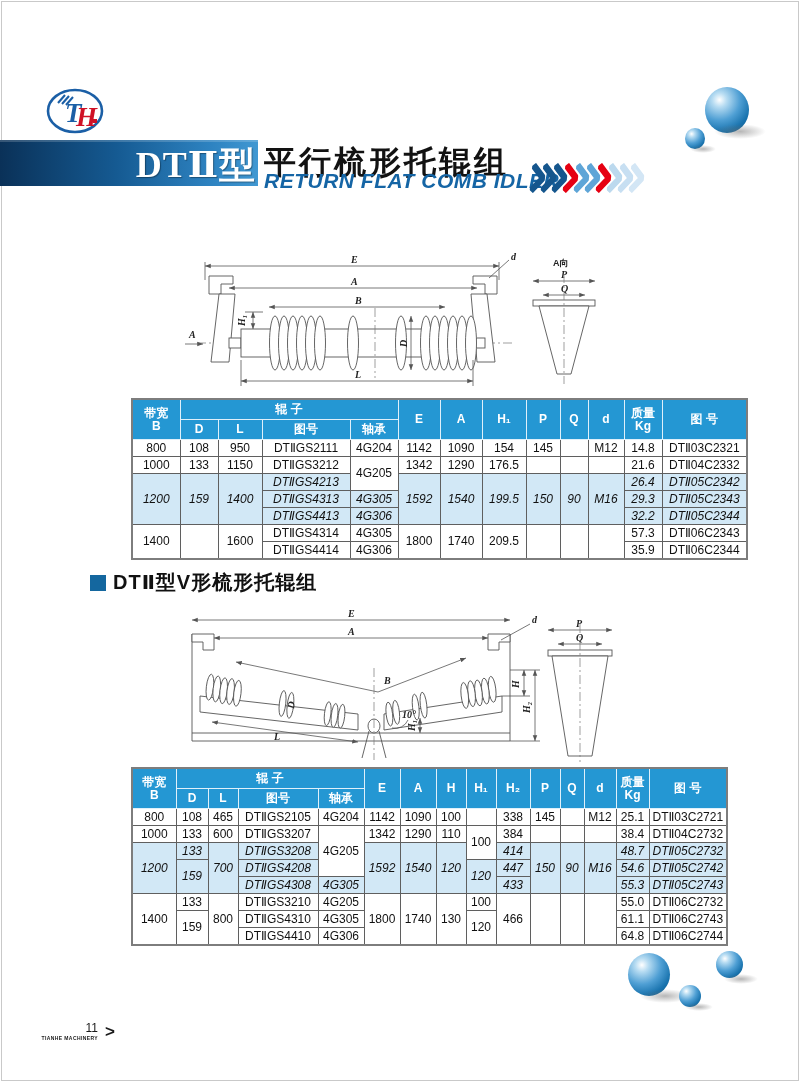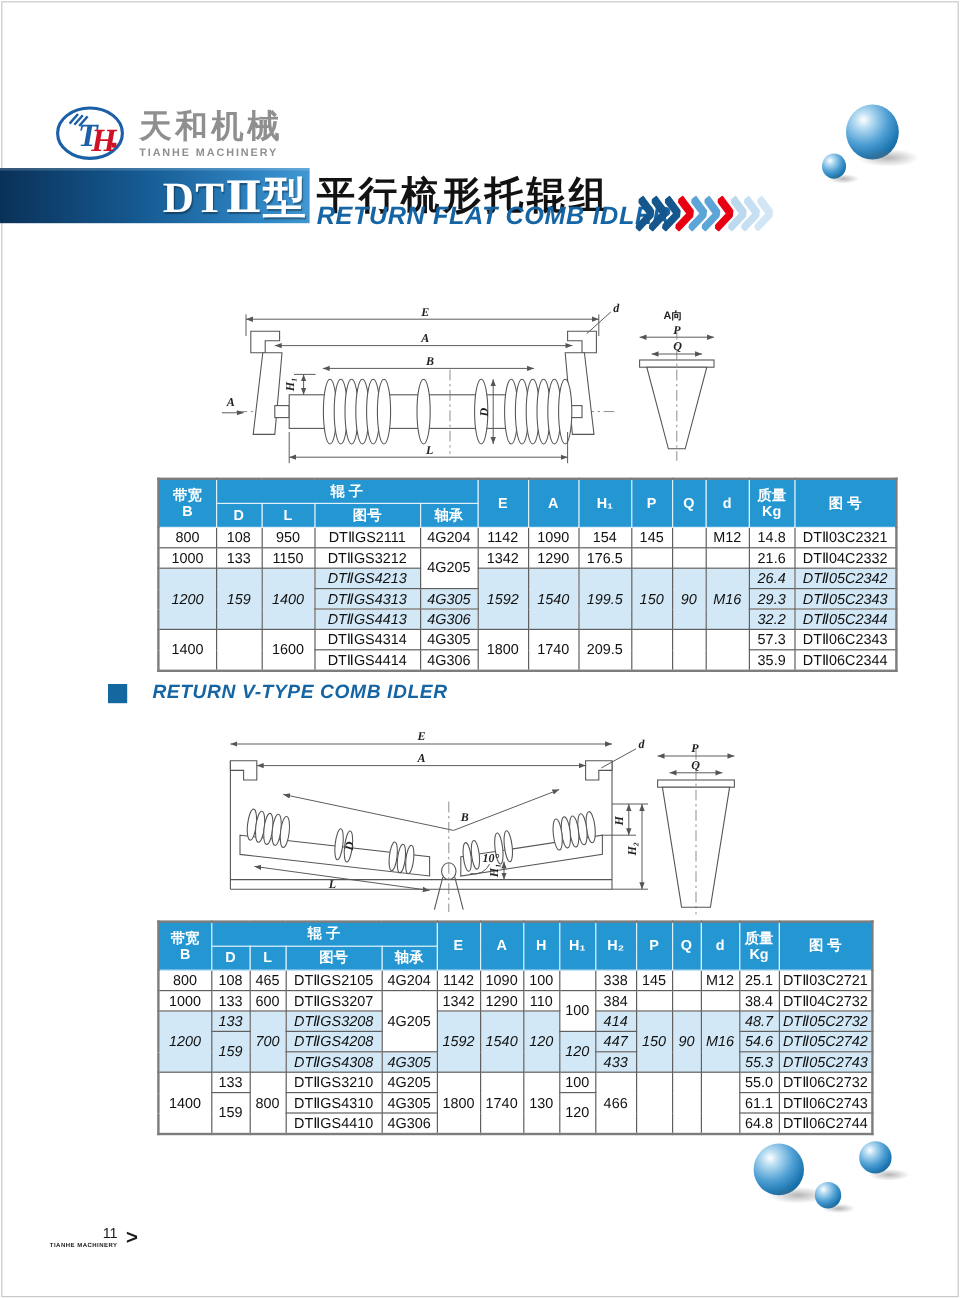--- a/index.html
+++ b/index.html
@@ -81,24 +81,20 @@
     <ellipse cx="29" cy="25" rx="27" ry="21" fill="#fff" stroke="#1b5fa6" stroke-width="2.6"></ellipse>
     <g stroke="#1b5fa6" stroke-width="2">
       <line x1="12" y1="17" x2="19" y2="9"></line>
         <line x1="16" y1="18" x2="23" y2="10"></line>
         <line x1="20" y1="19" x2="27" y2="11"></line>
     </g>
     <text x="19" y="36" font-family="Liberation Serif,serif" font-style="italic" font-weight="bold" font-size="27" fill="#1b5fa6">T</text>
     <text x="30" y="40" font-family="Liberation Serif,serif" font-style="italic" font-weight="bold" font-size="27" fill="#cf1126">H</text>
     <rect x="47" y="33" width="4" height="4" fill="#cf1126"></rect>
   </svg>
-  <div class="brand-text">
-    <div class="brand-cn">天和机械</div>
-    <div class="brand-en">TIANHE MACHINERY</div>
-  </div>
 </div>
 
 <div class="model-banner">
   <span>DTⅡ型</span>
 </div>
 <div class="title-cn">平行梳形托辊组</div>
 <div class="title-en">RETURN FLAT COMB IDLER</div>
 <div class="chev-row">
     <svg viewBox="0 0 14 30" class="chev">
       <path d="M1 2 L12 15 L1 28" stroke="#15568d" stroke-width="6.5" fill="none"></path>
@@ -328,21 +324,21 @@
           <td>4G306</td>
           <td>35.9</td>
           <td>DTⅡ06C2344</td>
         </tr>
       </tbody>
   </table>
 </div>
 
 <div class="section-head">
   <div class="bullet"></div>
-  <div class="sec-en">RETURN V-TYPE COMB IDLER</div>
+  <div class="sec-cn">DTⅡ型V形梳形托辊组</div>
 </div>
 
 <svg id="diagram-v" class="diag" viewBox="0 0 444 158">
   <defs>
     <marker id="ar2" viewBox="0 0 10 10" refX="9" refY="5" markerWidth="8" markerHeight="8" orient="auto-start-reverse">
       <path d="M0 1.5 L9 5 L0 8.5 z" fill="#555"></path>
     </marker>
   </defs>
 
   <line class="dln" x1="14" y1="26" x2="14" y2="133"></line>

